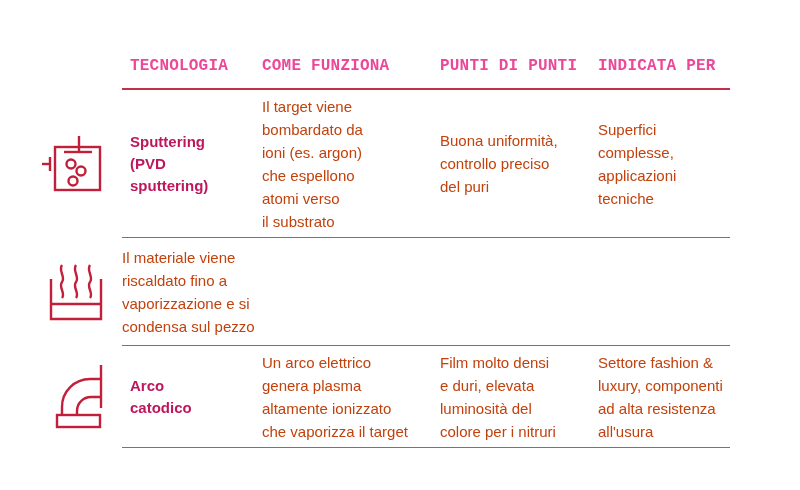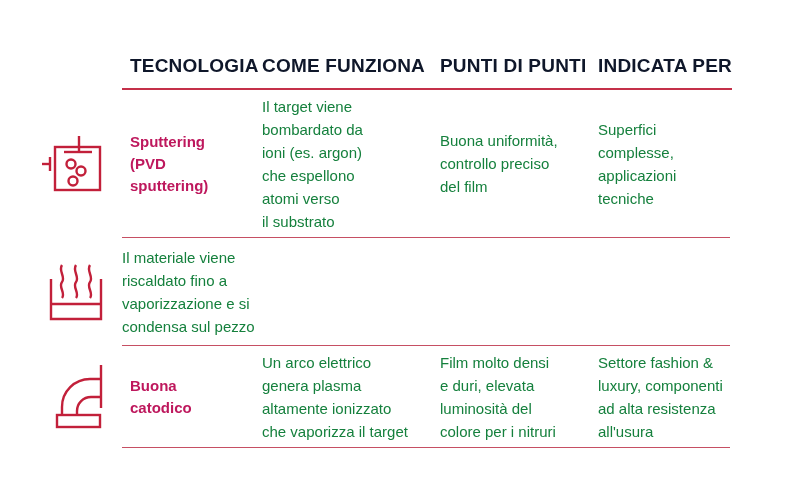--- a/index.html
+++ b/index.html
@@ -23,38 +23,39 @@
   }
 
   
   .header .cells {
     align-items: end;
     padding-top: 58px;
     padding-bottom: 14px;
     border-bottom: 2px solid #c43049;
   }
   .hcell {
-    font-size: 19px;
+    font-size: 16px;
     font-weight: bold;
     letter-spacing: 0.2px;
-    color: #0f172a;
+    color: #ec4899;
     line-height: 16px;
     white-space: nowrap;
+    font-family: Liberation Mono, monospace;
   }
 
   
   .body-row .cells { border-bottom: 1.5px solid #c64f63; }
   .row-1 { min-height: 148px; }
   .row-2 { min-height: 108px; }
   .row-3 { min-height: 102px; }
 
   .cell {
     font-size: 15px;
     line-height: 23px;
-    color: #15803d;
+    color: #c2410c;
     white-space: pre-line;
   }
   .cell.label {
     font-weight: bold;
     color: #be185d;
     line-height: 22px;
   }
   .col-1 { padding-left: 8px; }
 
   .icon svg { display: block; }
@@ -97,21 +98,21 @@
 (PVD
 sputtering)</div>
         <div class="cell">Il target viene
 bombardato da
 ioni (es. argon)
 che espellono
 atomi verso
 il substrato</div>
         <div class="cell">Buona uniformità,
 controllo preciso
-del film</div>
+del puri</div>
         <div class="cell">Superfici
 complesse,
 applicazioni
 tecniche</div>
       </div>
     </div>
 
     <div class="row body-row row-2">
       <div class="icon-cell">
         <span class="icon">
@@ -137,21 +138,21 @@
         <span class="icon">
           <svg width="58" height="64" viewBox="0 0 58 64">
             <rect x="10" y="50" width="43" height="12"></rect>
             <line x1="54" y1="0" x2="54" y2="43"></line>
             <path d="M15,50 L15,42 A28,28 0 0 1 43,14 L54,14"></path>
             <path d="M30,50 L30,46 A14,14 0 0 1 44,32 L54,32"></path>
           </svg>
         </span>
       </div>
       <div class="cells">
-        <div class="cell label col-1">Buona
+        <div class="cell label col-1">Arco
 catodico</div>
         <div class="cell">Un arco elettrico
 genera plasma
 altamente ionizzato
 che vaporizza il target</div>
         <div class="cell">Film molto densi
 e duri, elevata
 luminosità del
 colore per i nitruri</div>
         <div class="cell">Settore fashion &amp;

